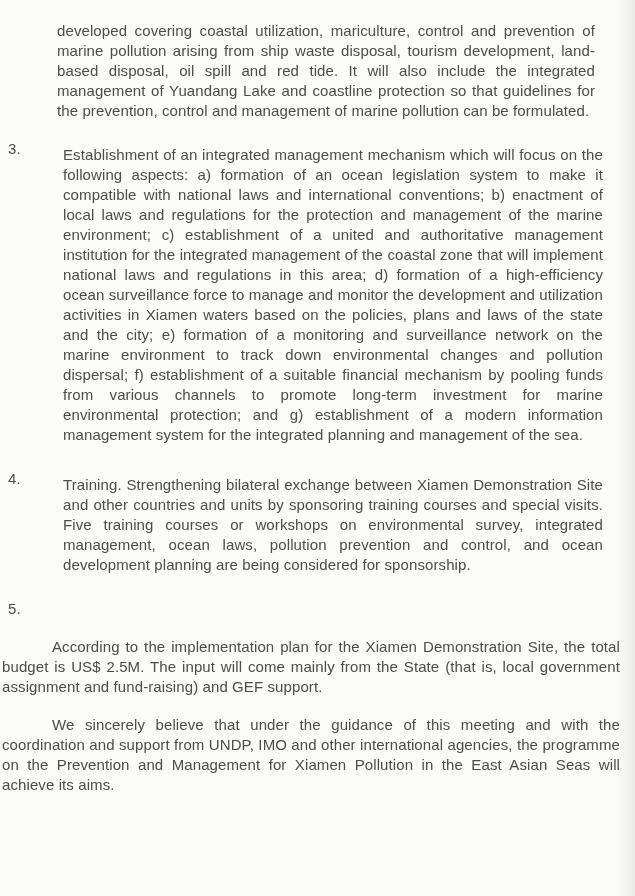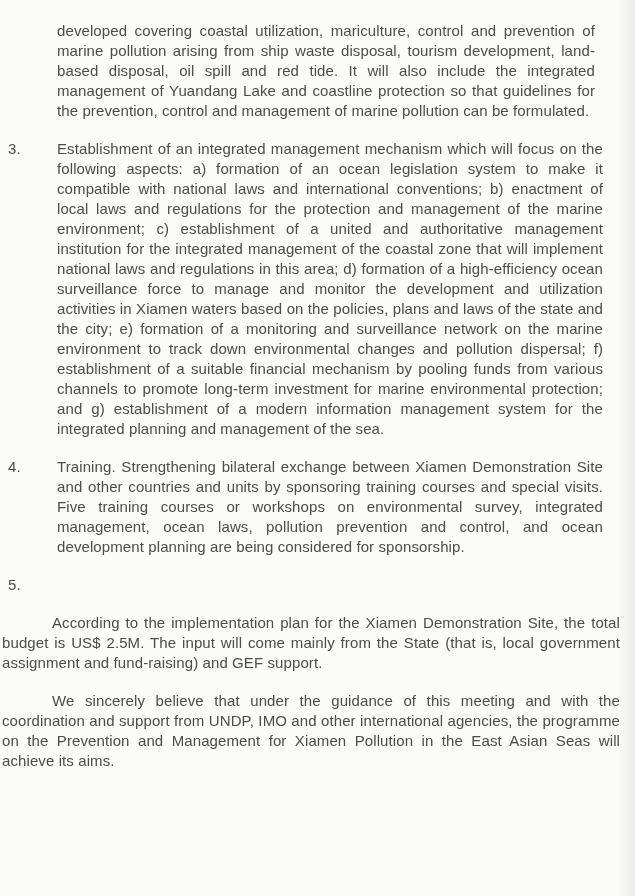--- a/index.html
+++ b/index.html
@@ -24,21 +24,21 @@
   
   .scan-edge {
     position: absolute;
     top: 0;
     right: 0;
     width: 17px;
     height: 100%;
     background: linear-gradient(to right, rgba(120,120,115,0), rgba(120,120,115,0.13));
     pointer-events: none;
   }
-  p { margin: 0; }
+  p { margin: 6px; }
   .intro {
     margin: 0 40px 0 57px;
     text-align: justify;
   }
   .item {
     display: flex;
     margin-top: 18px;
     padding-left: 8px;
   }
   .item .num {

